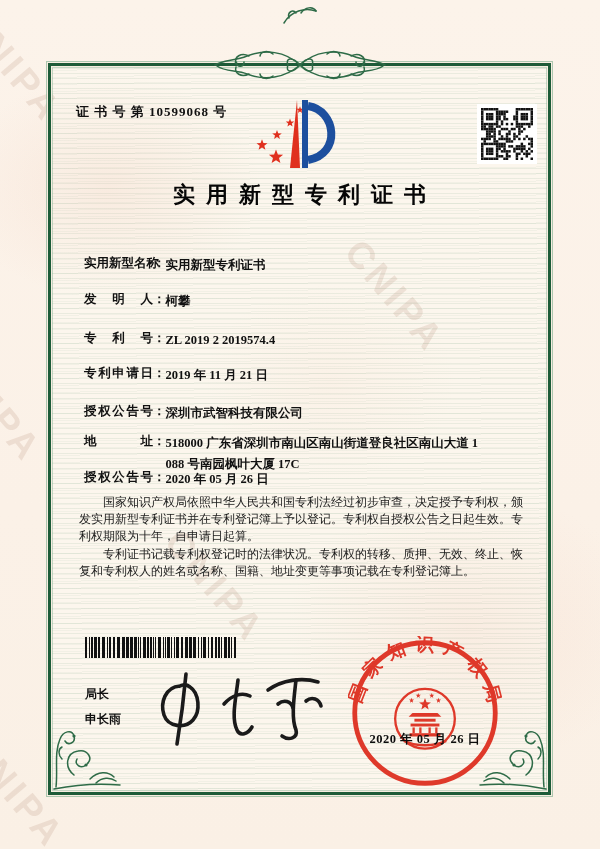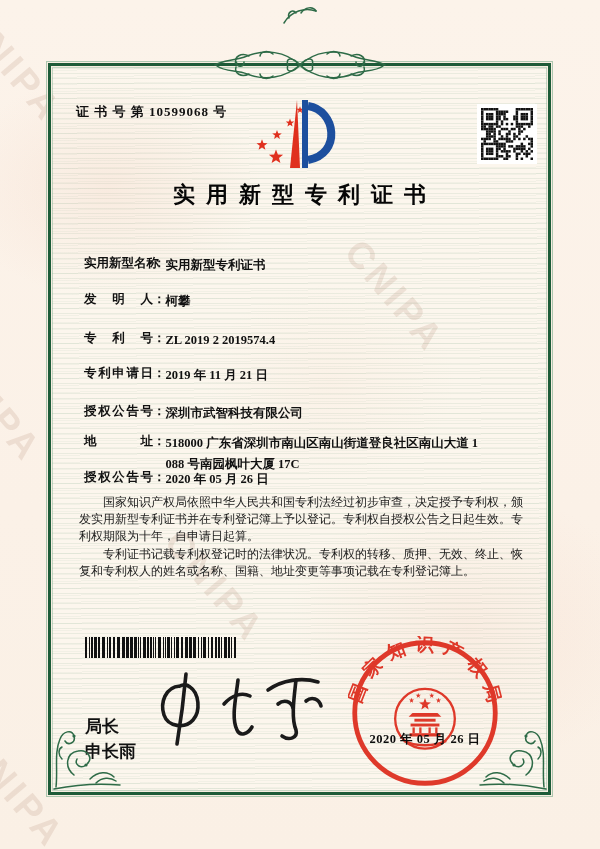--- a/index.html
+++ b/index.html
@@ -31,22 +31,22 @@
         font-size:22px;font-weight:bold;letter-spacing:11px;text-indent:11px;color:#060606;}
   .fields{position:absolute;left:33px;top:189px;width:455px;font-size:12.5px;font-weight:600;}
   .frow{position:absolute;left:0;white-space:nowrap;}
   .flabel{display:inline-block;width:69px;text-align:justify;text-align-last:justify;vertical-align:top;}
   .fcolon{vertical-align:top;}
   .fvalue{display:inline-block;white-space:pre-line;max-width:345px;vertical-align:top;line-height:1.7;}
   .fpair2{position:absolute;left:224px;top:0;white-space:nowrap;}
   .body-text{position:absolute;left:28px;top:428px;width:446px;font-size:12px;line-height:17px;color:#1a1a1a;}
   .body-text p{margin:0 0 1px 0;text-indent:2em;font-weight:500;}
   .barcode{position:absolute;left:34px;top:571px;width:155px;height:21px;}
-  .signer{position:absolute;left:34px;top:648px;font-family:"Liberation Sans","DejaVu Sans",sans-serif;
-        font-size:17px;font-weight:bold;line-height:25px;}
+  .signer{position:absolute;left:34px;top:616px;font-family:"Liberation Sans","DejaVu Sans",sans-serif;
+        font-size:12px;font-weight:bold;line-height:25px;}
   .signature{position:absolute;left:99px;top:604px;width:185px;height:80px;}
   .seal{position:absolute;left:297px;top:570px;width:154px;height:154px;}
   .seal-date{position:absolute;left:297px;top:665px;width:154px;text-align:center;
         font-size:12.5px;font-weight:bold;color:#0d0d0d;letter-spacing:0.5px;}
   .page-info{position:absolute;left:0;top:704px;width:100%;text-align:center;font-size:11px;letter-spacing:1px;}
   .footer-note{position:absolute;left:0;top:809px;width:100%;text-align:center;z-index:2;
         font-size:11.5px;letter-spacing:2px;color:#222;}
   .ornament-top{position:absolute;left:213px;top:46px;width:174px;height:38px;z-index:3;}
   .sprig{position:absolute;left:281px;top:3px;width:38px;height:23px;z-index:3;}
   .corner{position:absolute;width:74px;height:74px;z-index:3;}

